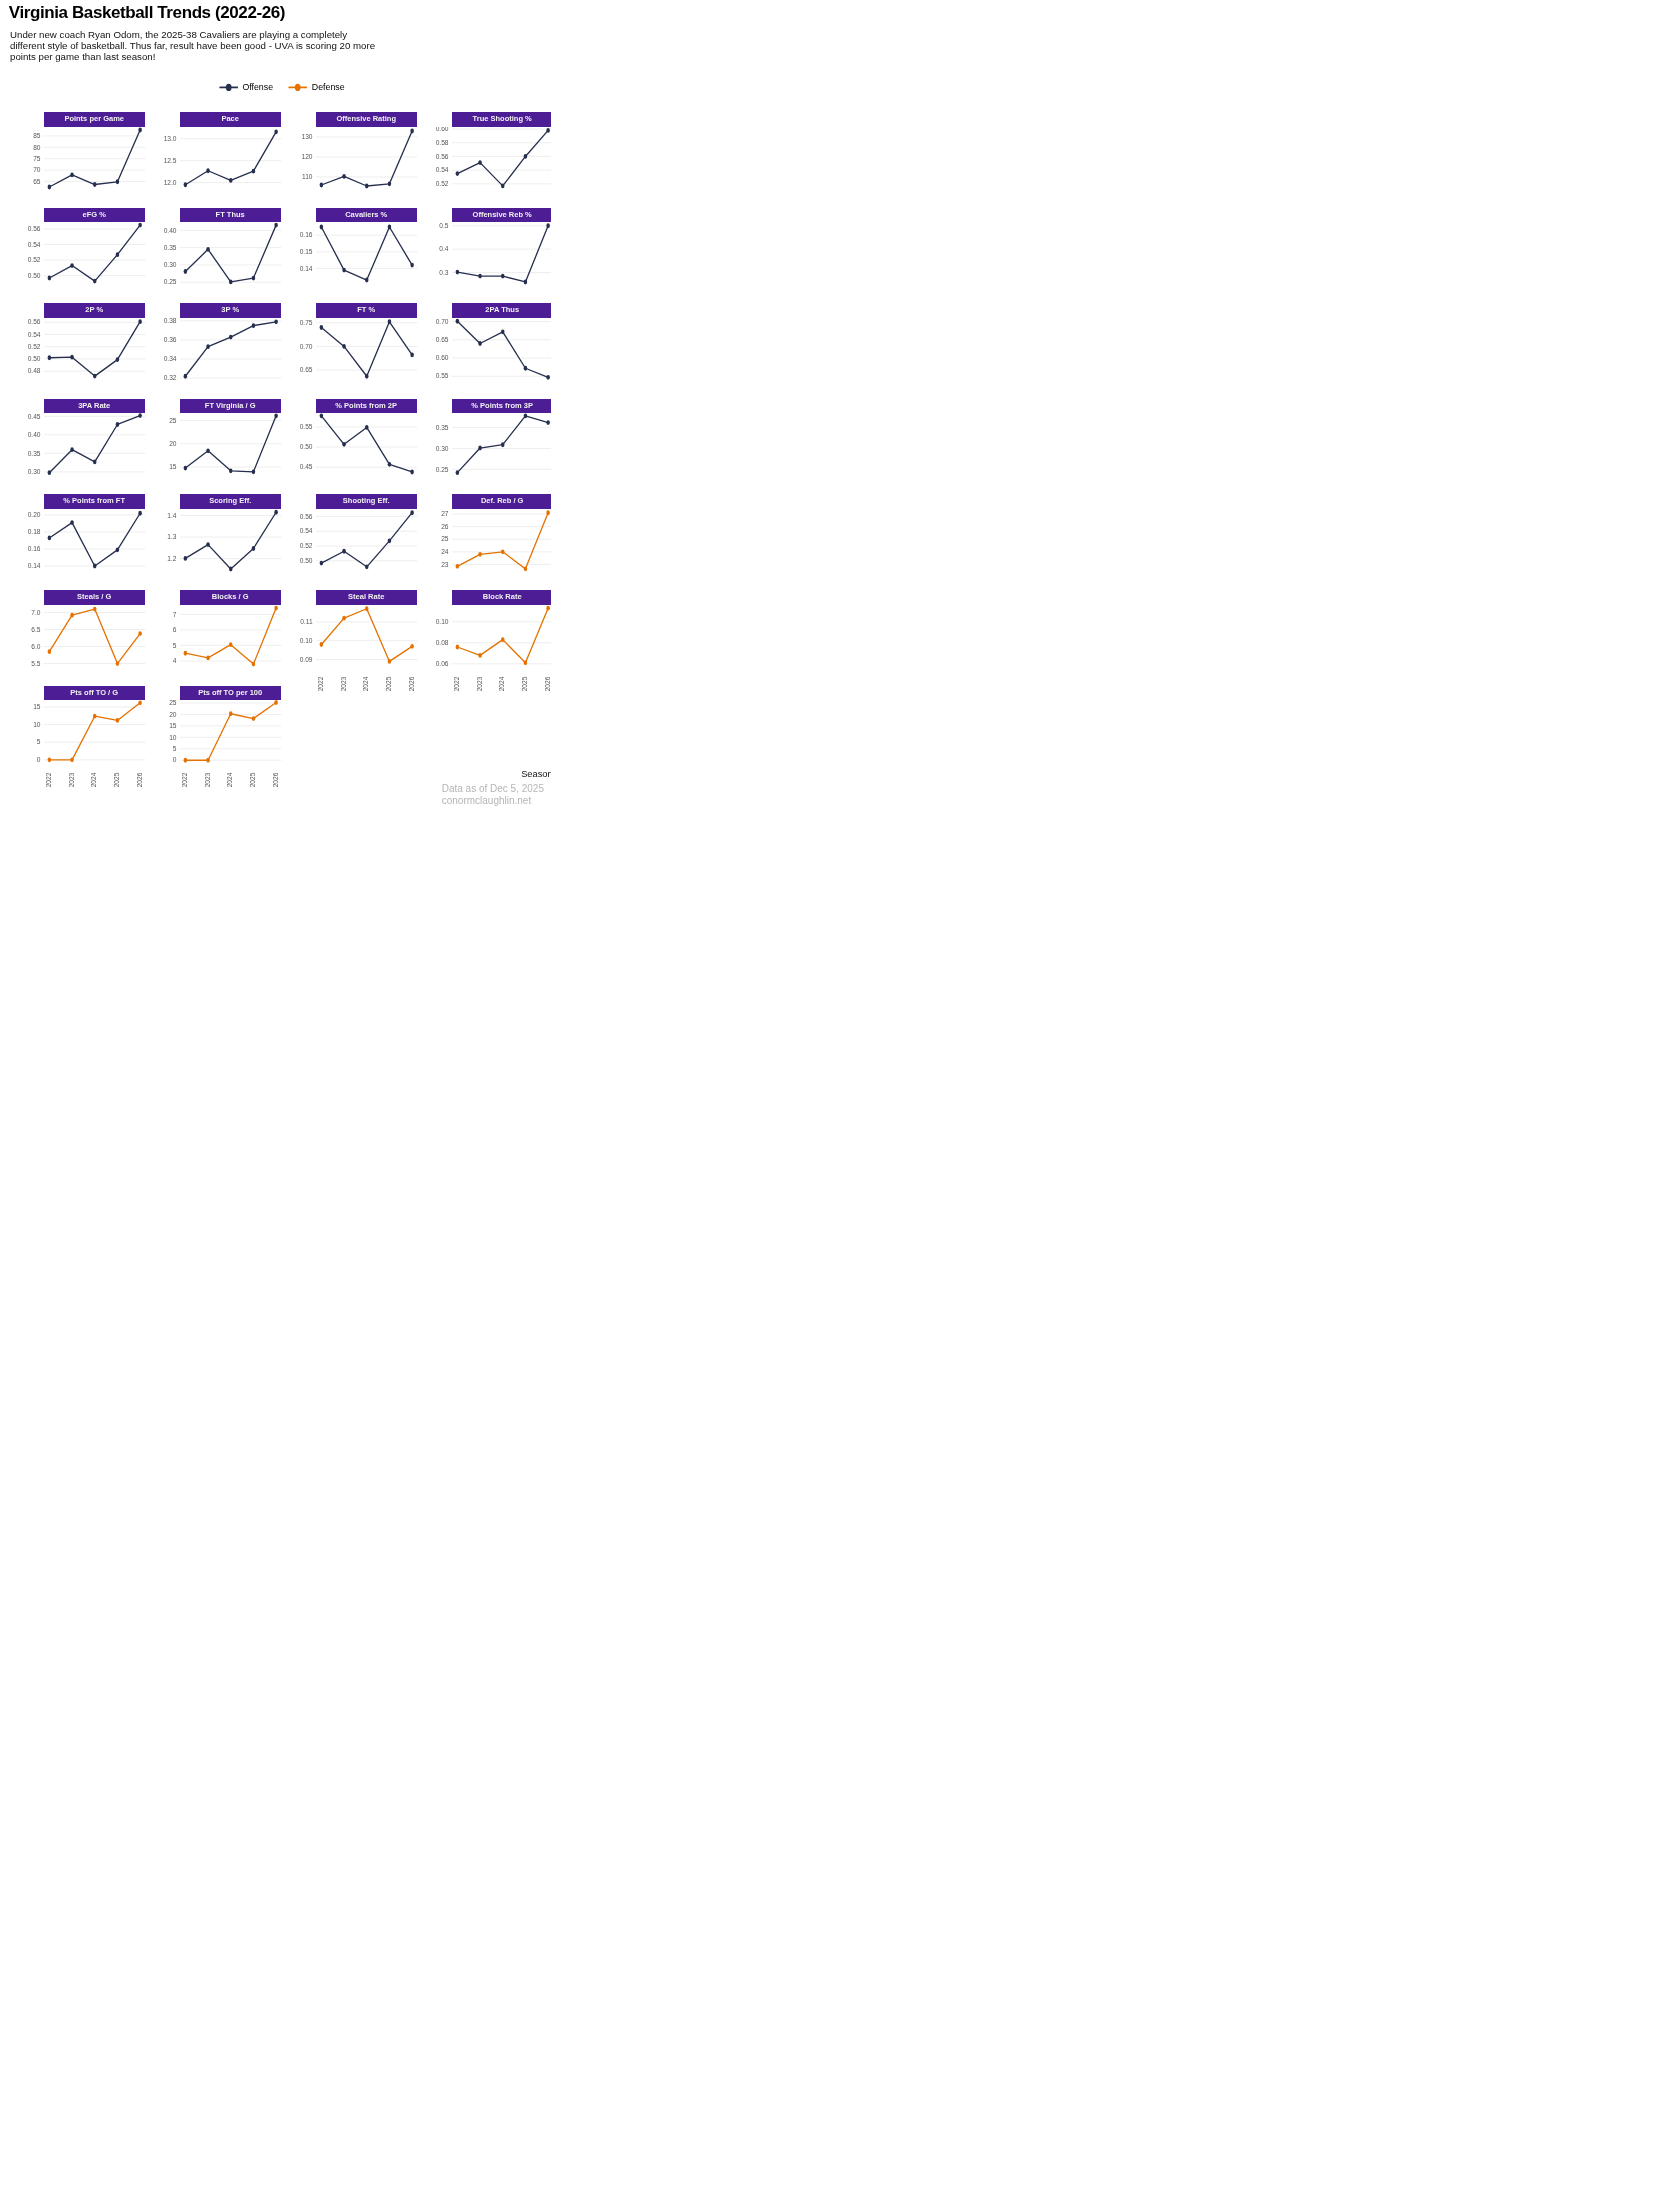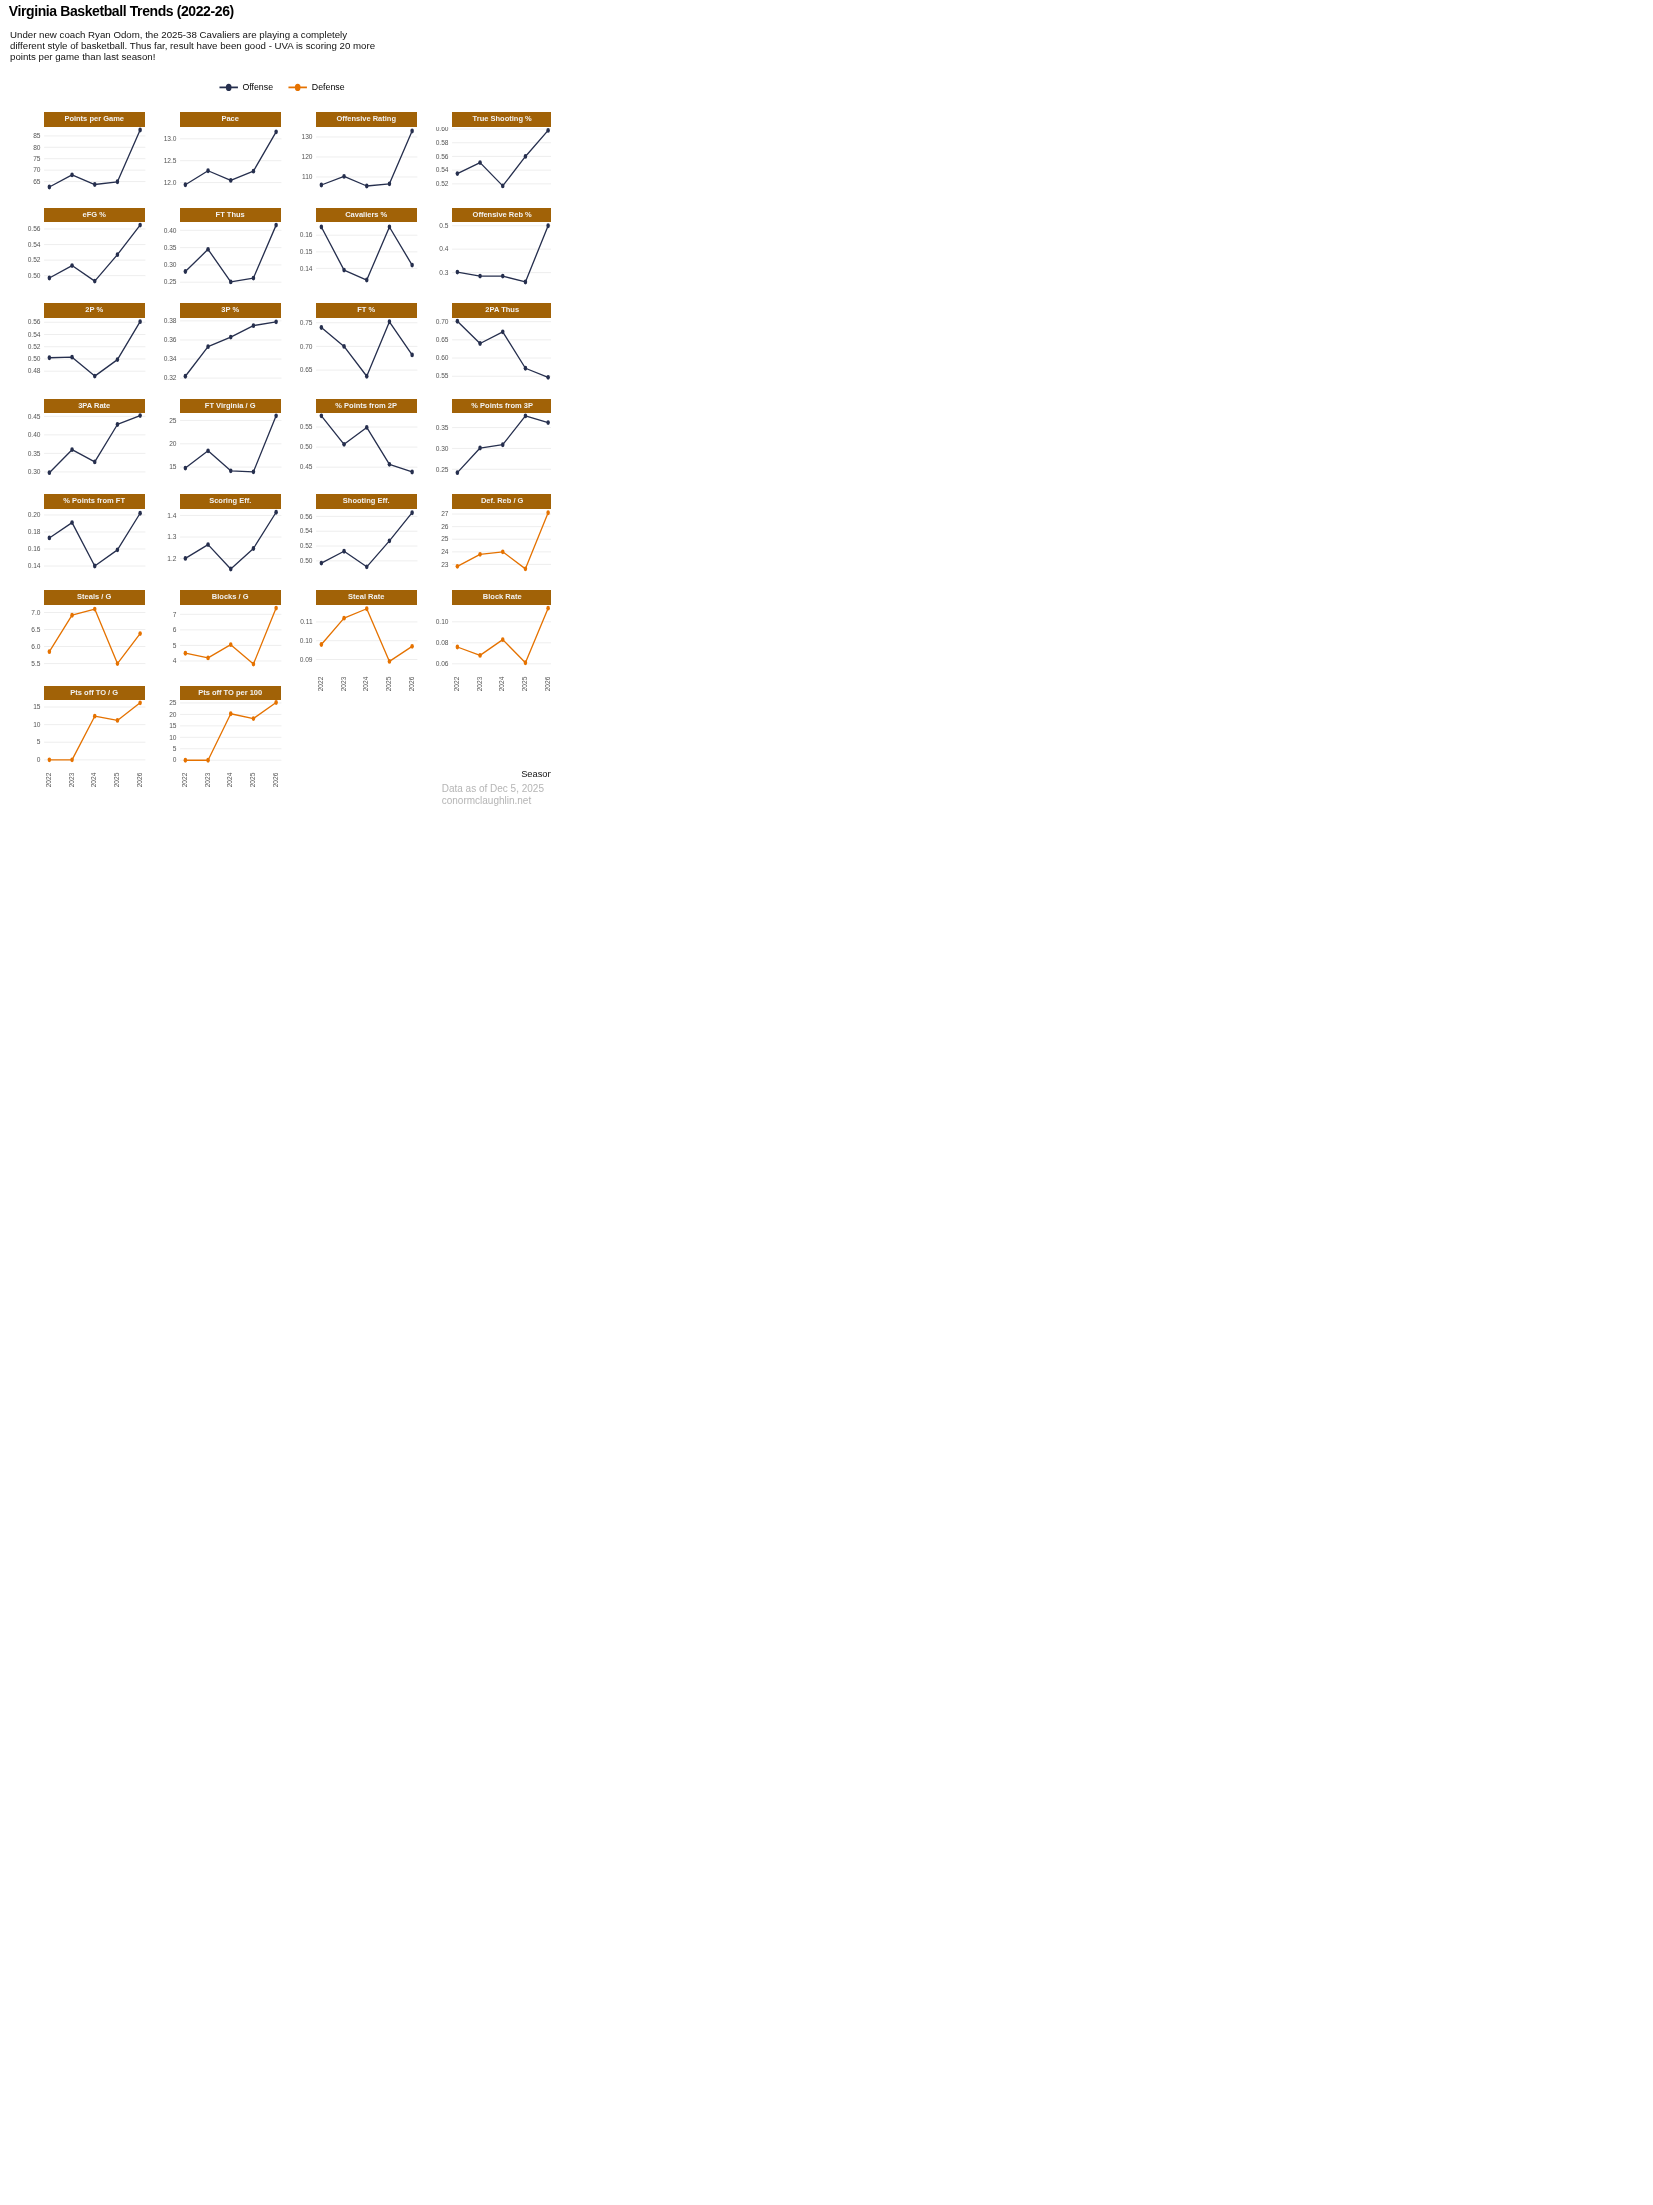--- a/index.html
+++ b/index.html
@@ -2,41 +2,41 @@
 <html style="font-size:7px"><head>
 <meta charset="utf-8">
 <style>
   html,body{margin:0;padding:0;background:#ffffff;}
   body{
     width:551px;height:808px;position:relative;overflow:hidden;
     font-family:"Liberation Sans","DejaVu Sans",sans-serif;
   }
   .page-title{
     position:absolute;left:8.8px;top:2.6px;
-    font-size:14px;font-weight:bold;color:#000;letter-spacing:-0.4px;white-space:nowrap;
+    font-size:17px;font-weight:bold;color:#000;letter-spacing:-0.4px;white-space:nowrap;
   }
   .page-subtitle{
     position:absolute;left:10px;top:29px;
     font-size:9.7px;color:#111;line-height:11px;
   }
   .legend{
     position:absolute;left:10.6px;top:82px;width:542px;
     display:flex;justify-content:center;align-items:center;gap:15px;text-align:center;
   }
   .legend-item{display:flex;align-items:center;gap:4.4px;}
   .legend-label{font-size:8.8px;color:#000;}
   .chart-grid{
     position:absolute;left:9.7px;top:112px;width:543px;
     display:grid;grid-template-columns:repeat(4,136px);grid-auto-rows:78px;
     row-gap:17.6px;column-gap:0px;
   }
   .cell{position:relative;width:136px;height:78px;}
   .chart-header{
     position:absolute;left:34px;top:0;width:101px;height:14.6px;
-    background:#a16207;color:#f2f2f2;font-weight:bold;font-size:7.5px;
+    background:#4c1d95;color:#f2f2f2;font-weight:bold;font-size:7.5px;
     text-align:center;line-height:14.6px;white-space:nowrap;overflow:hidden;
   }
   .plot{position:absolute;left:0;top:14.6px;}
   .xticks{position:absolute;left:0;top:81px;width:136px;height:31px;}
   .xtick{
     position:absolute;width:26.5px;height:8px;top:9.3px;
     font-size:6.6px;color:#555;text-align:center;line-height:8px;
     transform:rotate(-90deg);
   }
   .season-label{

